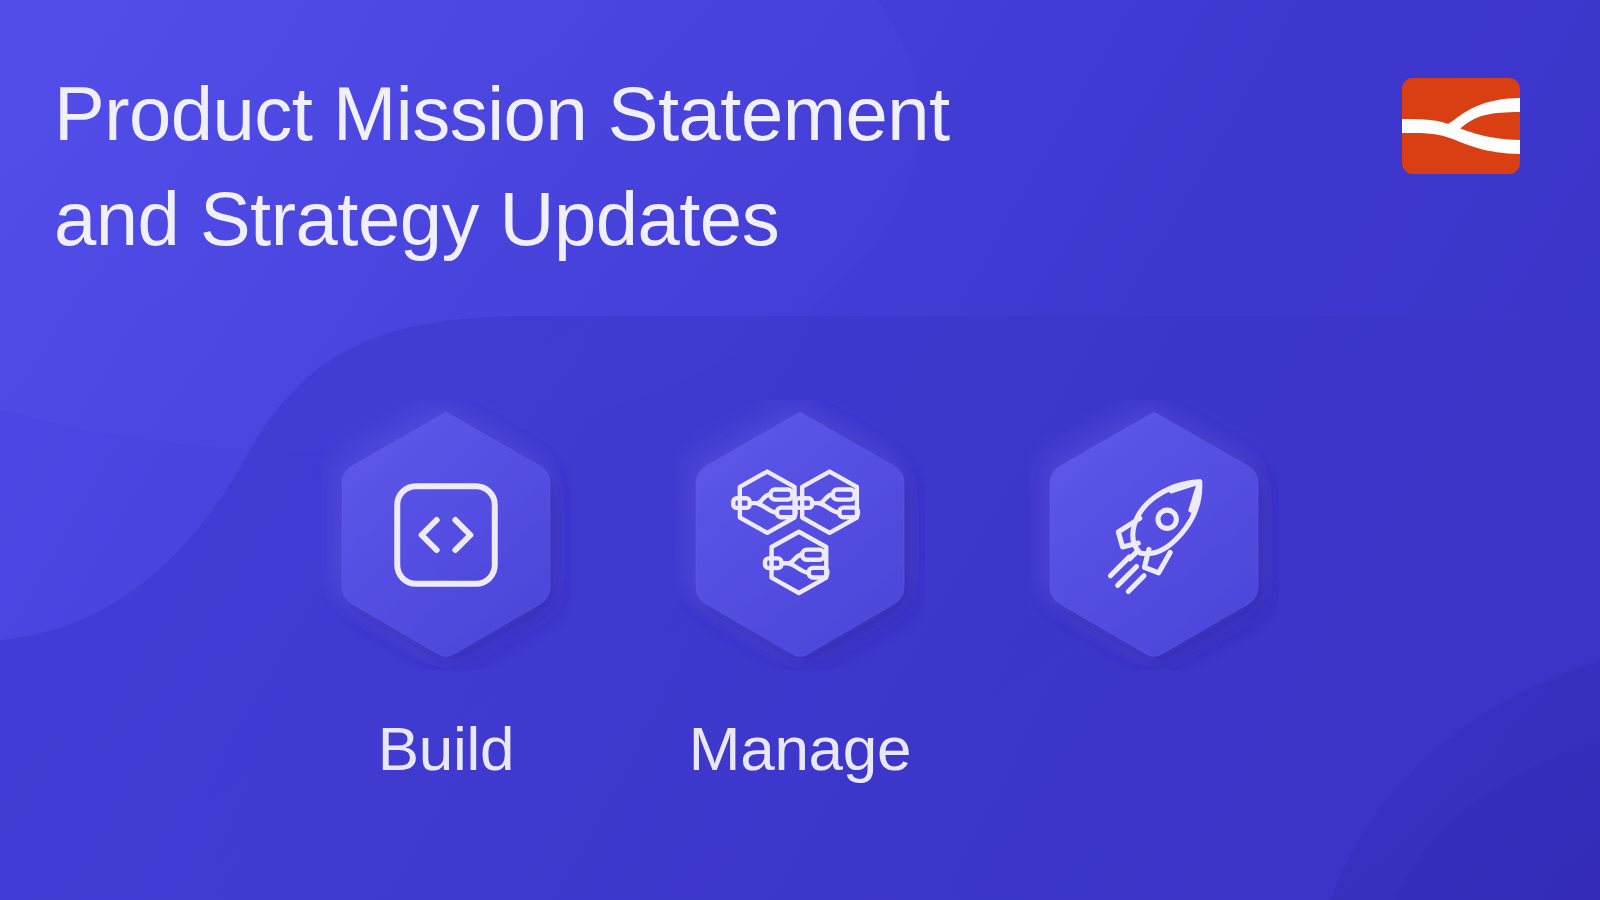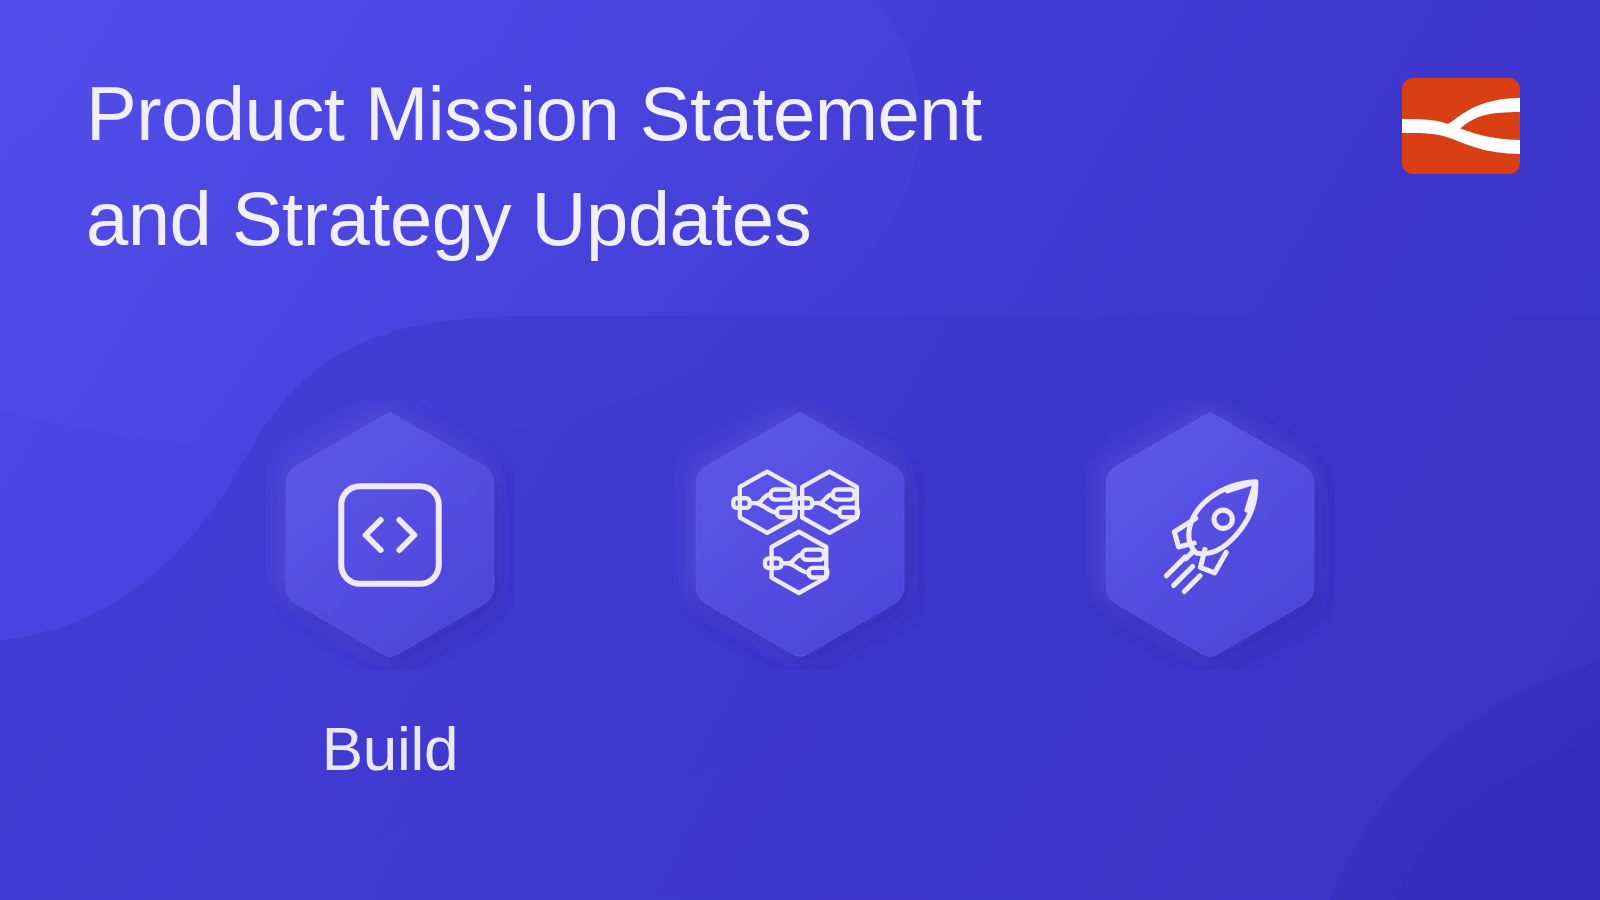--- a/index.html
+++ b/index.html
@@ -30,21 +30,21 @@
   }
 
   
   .header {
     position: absolute;
     top: 0;
     left: 0;
     width: 1600px;
     height: 320px;
     box-sizing: border-box;
-    padding: 62px 80px 0 86px;
+    padding: 62px 80px 0 54px;
     display: flex;
     align-items: flex-start;
     justify-content: space-between;
   }
 
   .page-title {
     margin: 0;
     font-weight: 400;
     font-size: 76px;
     line-height: 1.38;
@@ -65,21 +65,21 @@
 
   
   .features {
     position: absolute;
     left: 0;
     top: 400px;
     width: 1600px;
     display: flex;
     justify-content: center;
     align-items: flex-start;
-    gap: 120px;
+    gap: 64px;
   }
 
   .feature {
     width: 290px;
     display: flex;
     flex-direction: column;
     align-items: center;
   }
 
   .hex-wrap {
@@ -242,20 +242,21 @@
               <path d="M31.5,30.5 L44,37.5 L44,51.5 L31.5,58.5 L19,51.5 L19,37.5 Z"></path>
               <rect x="16" y="42.7" width="7.5" height="4.4" rx="1.6"></rect>
               <rect x="33" y="38.7" width="10" height="4.6" rx="2.1"></rect>
               <rect x="36" y="47" width="8.5" height="4.4" rx="1.9"></rect>
               <path d="M23.7,44.9 L26.7,44.9 C29.1,44.9 29.9,41 32.8,41"></path>
               <path d="M27.1,45.1 C30.1,45.8 32.7,49.2 35.8,49.2"></path>
             </g>
           </g>
         </svg>
       </div>
+      <div class="feature-label">Manage</div>
     </div>
 
     <div class="feature">
       <div class="hex-wrap">
         <svg class="hex-svg" viewBox="0 0 250 270">
           <defs>
             <linearGradient id="hexFace3" x1="0.15" y1="0" x2="0.85" y2="1">
               <stop offset="0%" stop-color="#5d57e8"></stop>
               <stop offset="50%" stop-color="#544ee1"></stop>
               <stop offset="100%" stop-color="#4b44d8"></stop>

